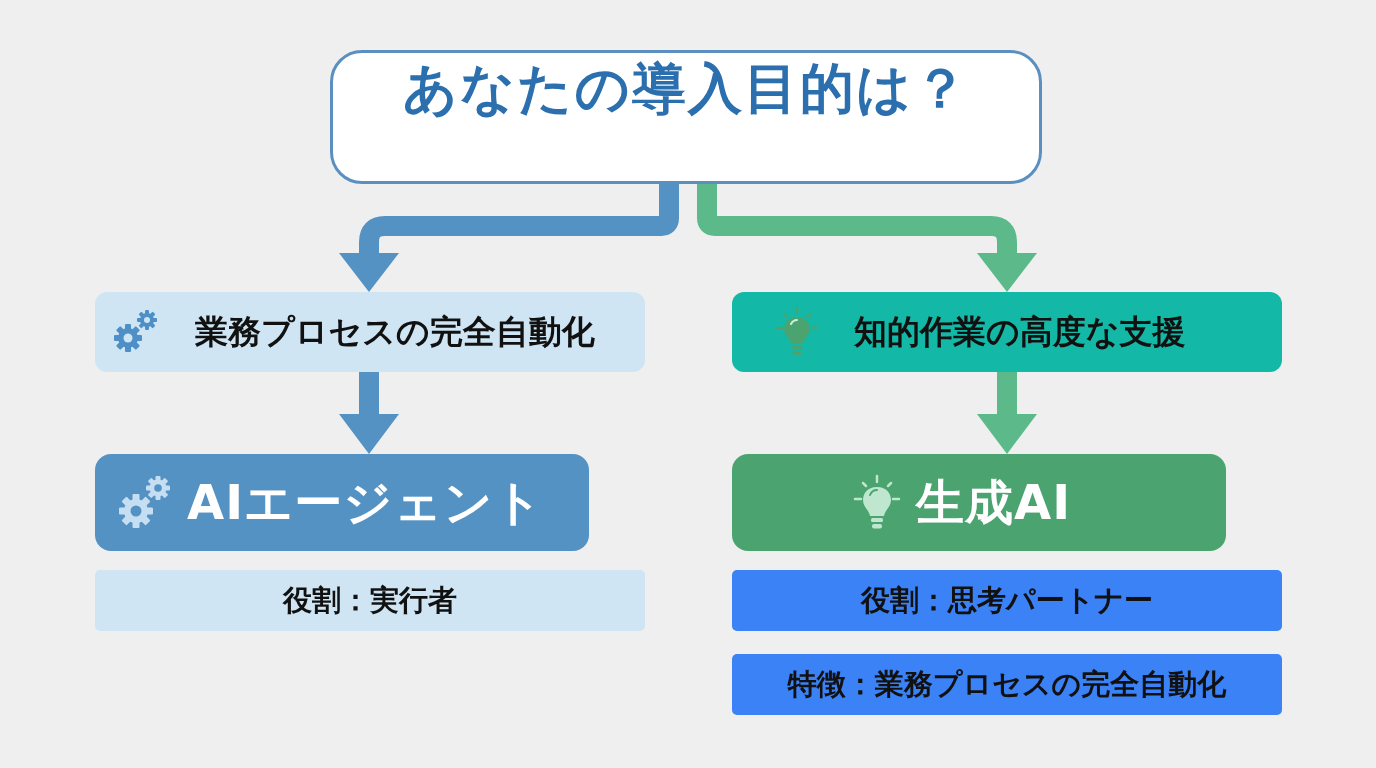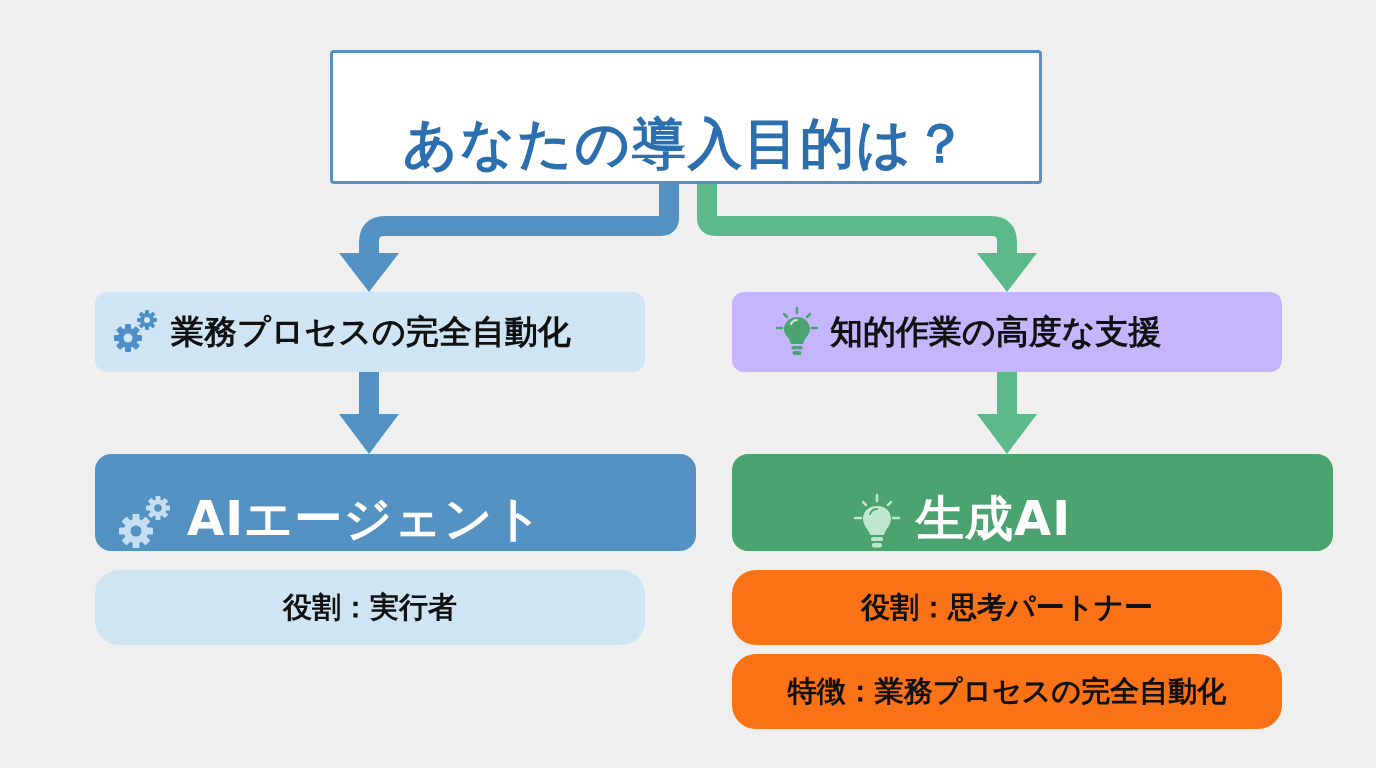--- a/index.html
+++ b/index.html
@@ -22,59 +22,60 @@
       width: 1376px; height: 768px;
       pointer-events: none;
     }
     .question-box {
       position: absolute;
       left: 330px; top: 50px;
       width: 712px; height: 134px;
       box-sizing: border-box;
       background: #ffffff;
       border: 3px solid #5a8fc0;
-      border-radius: 4px;
-      display: flex; align-items: flex-end; justify-content: center;
+      border-radius: 32px;
+      display: flex; align-items: flex-start; justify-content: center;
     }
     .question-text {
       color: #2c6fae;
       font-size: 54px;
       font-weight: bold;
       letter-spacing: 2px;
     }
     .purpose-box {
       position: absolute;
       top: 292px;
       width: 550px; height: 80px;
       border-radius: 12px;
       display: flex; align-items: center;
       box-sizing: border-box;
+      gap: 24px;
     }
     .purpose-left {
       left: 95px;
       background: #cfe5f3;
       padding-left: 16px;
     }
     .purpose-right {
       left: 732px;
-      background: #c4b5fd;
+      background: #14b8a6;
       padding-left: 42px;
     }
     .purpose-text {
       font-size: 33px;
       font-weight: bold;
       color: #111111;
       margin-left: 10px;
     }
     .result-box {
       position: absolute;
       top: 454px;
-      width: 601px; height: 97px;
+      width: 494px; height: 97px;
       border-radius: 16px;
-      display: flex; align-items: flex-end;
+      display: flex; align-items: center;
       box-sizing: border-box;
     }
     .result-left {
       left: 95px;
       background: #5592c4;
       padding-left: 22px;
     }
     .result-right {
       left: 732px;
       background: #4ba470;
@@ -82,27 +83,27 @@
     }
     .result-text {
       font-size: 48px;
       font-weight: bold;
       color: #ffffff;
       margin-left: 14px;
       letter-spacing: 1px;
     }
     .detail-box {
       position: absolute;
-      width: 550px; height: 75px;
-      border-radius: 24px;
+      width: 550px; height: 61px;
+      border-radius: 5px;
       display: flex; align-items: center; justify-content: center;
       box-sizing: border-box;
     }
     .detail-left { left: 95px; background: #cfe5f3; }
-    .detail-right { left: 732px; background: #f97316; }
+    .detail-right { left: 732px; background: #3b82f6; }
     .row-role { top: 570px; }
     .row-feature { top: 654px; }
     .detail-text {
       font-size: 29px;
       font-weight: bold;
       color: #111111;
     }
     .icon { display: inline-flex; align-items: center; justify-content: center; }
   </style>
 </head>

